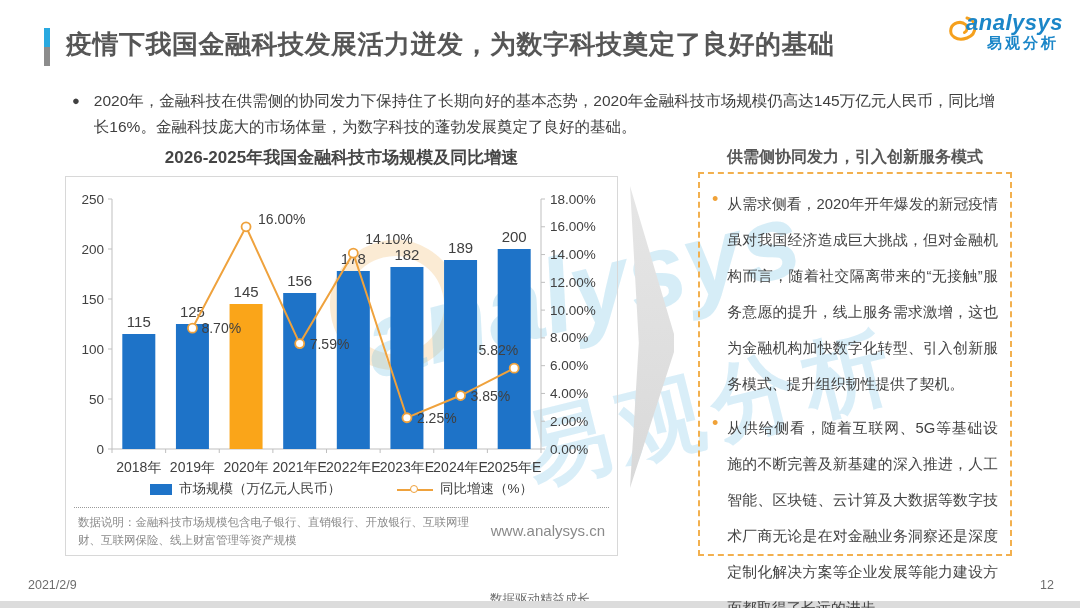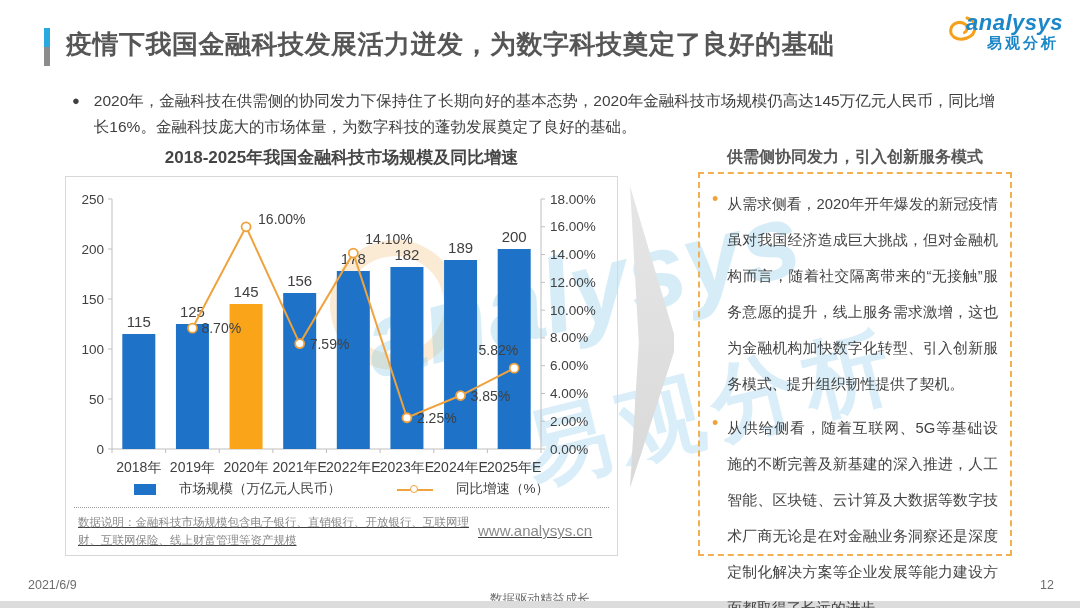--- a/index.html
+++ b/index.html
@@ -29,27 +29,27 @@
   .chart-title{
     position:absolute; left:65px; top:146px; width:553px; text-align:center;
     font-size:17px; font-weight:bold; color:#454545;
   }
   .chart-box{
     position:absolute; left:65px; top:176px; width:553px; height:380px;
     border:1px solid #d8d8d8; background:transparent; z-index:3; display:flex; flex-direction:column;
   }
   .chart-box svg{ display:block; margin-top:4px; }
   .legend{ display:flex; justify-content:center; gap:56px; align-items:center; height:24px; margin-top:-4px;}
-  .legend .item{ display:flex; align-items:center; gap:23px; font-size:13.5px; color:#404040; }
+  .legend .item{ display:flex; align-items:center; gap:7px; font-size:13.5px; color:#404040; }
   .legend .swatch{ width:22px; height:11px; }
   .legend .lineswatch{ position:relative; width:36px; height:11px; }
   .legend .lineswatch .ln{ position:absolute; left:0; right:0; top:5px; height:2px; background:#efa23d; }
   .legend .lineswatch .mk{ position:absolute; left:13px; top:1px; width:8px; height:8px; border:1.5px solid #efa23d; border-radius:50%; background:#fff; }
   .foot-divider{ border-top:1px dotted #9a9a9a; margin:6px 8px 0 8px; }
-  .footnote-row{ display:flex; padding:6px 12px 0 12px;text-decoration:underline; }
+  .footnote-row{ display:flex; justify-content:space-between; padding:6px 12px 0 12px; }
   .footnote{ width:400px; font-size:11.5px; line-height:1.55; color:#8a8a8a; }
   .source-url{ font-size:15px; color:#8a8a8a; margin-top:8px; }
   
   .big-arrow{
     position:absolute; left:630px; top:186px; width:44px; height:302px; z-index:2;
     background:linear-gradient(180deg,#e6e6e6,#d9d9d9);
     clip-path:polygon(0% 0%, 100% 49%, 100% 55%, 0% 100%, 20% 52%);
   }
   
   .panel-title{
@@ -111,21 +111,21 @@
         <div class="brand-cn">易观分析</div>
       </div>
     </div>
   </div>
 
   <div class="intro">
     <span class="dot">●</span>
     <span class="text">2020年，金融科技在供需侧的协同发力下保持住了长期向好的基本态势，2020年金融科技市场规模仍高达145万亿元人民币，同比增长16%。金融科技庞大的市场体量，为数字科技的蓬勃发展奠定了良好的基础。</span>
   </div>
 
-  <div class="chart-title">2018-2025年我国金融科技市场规模及同比增速</div>
+  <div class="chart-title">2026-2025年我国金融科技市场规模及同比增速</div>
 
   <div class="chart-box">
     <svg width="551" height="300" viewBox="0 0 551 300">
         <line x1="46" y1="18" x2="46" y2="268" stroke="#bfbfbf" stroke-width="1"></line>
         <line x1="46" y1="268" x2="475" y2="268" stroke="#bfbfbf" stroke-width="1"></line>
         <line x1="475" y1="18" x2="475" y2="268" stroke="#bfbfbf" stroke-width="1"></line>
         <line x1="42" y1="268" x2="46" y2="268" stroke="#bfbfbf" stroke-width="1"></line>
         <text x="38" y="272.5" text-anchor="end" font-size="13.5" fill="#404040">0</text>
         <line x1="42" y1="218" x2="46" y2="218" stroke="#bfbfbf" stroke-width="1"></line>
         <text x="38" y="222.5" text-anchor="end" font-size="13.5" fill="#404040">50</text>
@@ -235,18 +235,18 @@
           <span class="b">•</span>
           <span class="t">从需求侧看，2020年开年爆发的新冠疫情虽对我国经济造成巨大挑战，但对金融机构而言，随着社交隔离带来的“无接触”服务意愿的提升，线上服务需求激增，这也为金融机构加快数字化转型、引入创新服务模式、提升组织韧性提供了契机。</span>
         </li>
         <li>
           <span class="b">•</span>
           <span class="t">从供给侧看，随着互联网、5G等基础设施的不断完善及新基建的深入推进，人工智能、区块链、云计算及大数据等数字技术厂商无论是在对金融业务洞察还是深度定制化解决方案等企业发展等能力建设方面都取得了长远的进步。</span>
         </li>
       </ul>
   </div>
 
-  <div class="footer-date">2021/6/9</div>
+  <div class="footer-date">2021/2/9</div>
   <div class="footer-center">数据驱动精益成长</div>
   <div class="footer-page">12</div>
   <div class="bottom-strip"></div>
 
 </div>
 
 </body></html>

